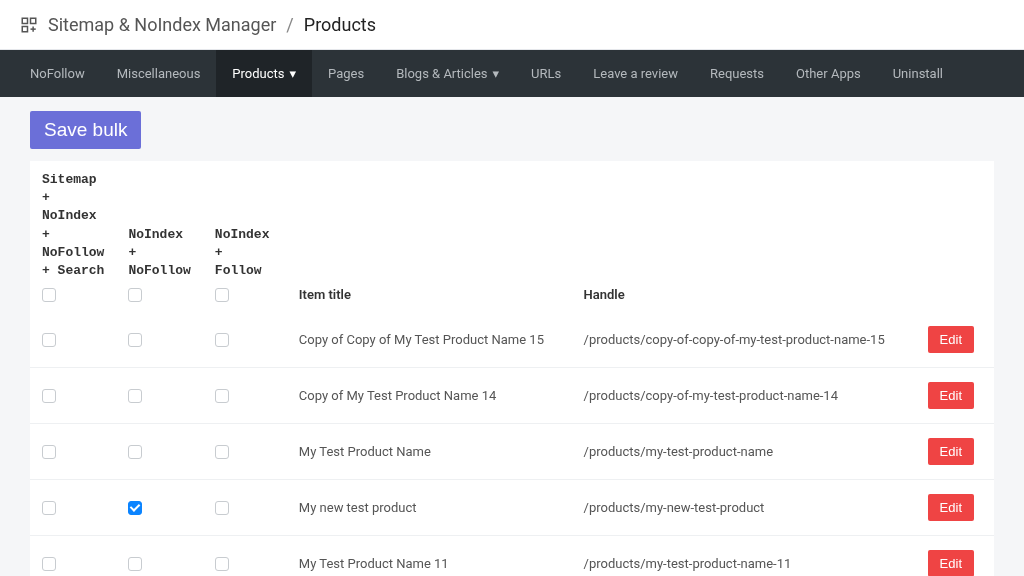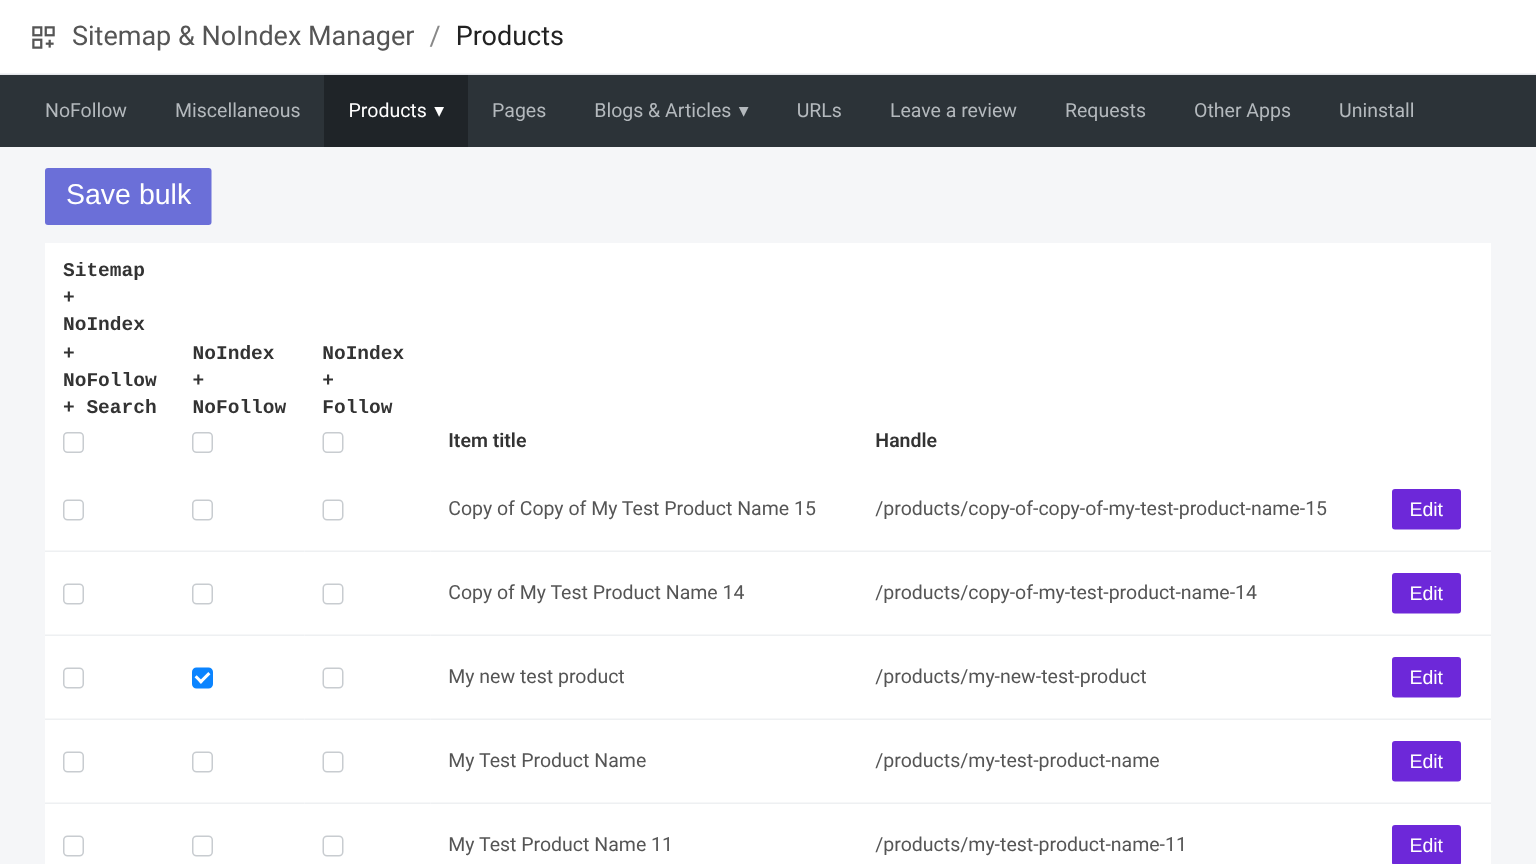--- a/index.html
+++ b/index.html
@@ -103,21 +103,21 @@
 }
 td.title-cell, td.handle-cell {
   color: #555;
 }
 td.action-cell {
   text-align: right;
   padding-right: 20px;
   width: 70px;
 }
 .edit-btn {
-  background: #6d28d9;
+  background: #ef4444;
   color: #fff;
   border: none;
   padding: 6px 12px;
   font-size: 13px;
   border-radius: 2px;
   cursor: pointer;
 }
 .cb {
   width: 14px;
   height: 14px;
@@ -231,32 +231,32 @@
           <tr>
             <td><span class="cb"></span></td>
             <td><span class="cb"></span></td>
             <td><span class="cb"></span></td>
             <td class="title-cell">Copy of My Test Product Name 14</td>
             <td class="handle-cell">/products/copy-of-my-test-product-name-14</td>
             <td class="action-cell"><button class="edit-btn">Edit</button></td>
           </tr>
           <tr>
             <td><span class="cb"></span></td>
+            <td><span class="cb"></span></td>
+            <td><span class="cb"></span></td>
+            <td class="title-cell">My Test Product Name</td>
+            <td class="handle-cell">/products/my-test-product-name</td>
+            <td class="action-cell"><button class="edit-btn">Edit</button></td>
+          </tr>
+          <tr>
+            <td><span class="cb"></span></td>
             <td><span class="cb checked"></span></td>
             <td><span class="cb"></span></td>
             <td class="title-cell">My new test product</td>
             <td class="handle-cell">/products/my-new-test-product</td>
-            <td class="action-cell"><button class="edit-btn">Edit</button></td>
-          </tr>
-          <tr>
-            <td><span class="cb"></span></td>
-            <td><span class="cb"></span></td>
-            <td><span class="cb"></span></td>
-            <td class="title-cell">My Test Product Name</td>
-            <td class="handle-cell">/products/my-test-product-name</td>
             <td class="action-cell"><button class="edit-btn">Edit</button></td>
           </tr>
           <tr>
             <td><span class="cb"></span></td>
             <td><span class="cb"></span></td>
             <td><span class="cb"></span></td>
             <td class="title-cell">My Test Product Name 11</td>
             <td class="handle-cell">/products/my-test-product-name-11</td>
             <td class="action-cell"><button class="edit-btn">Edit</button></td>
           </tr>

